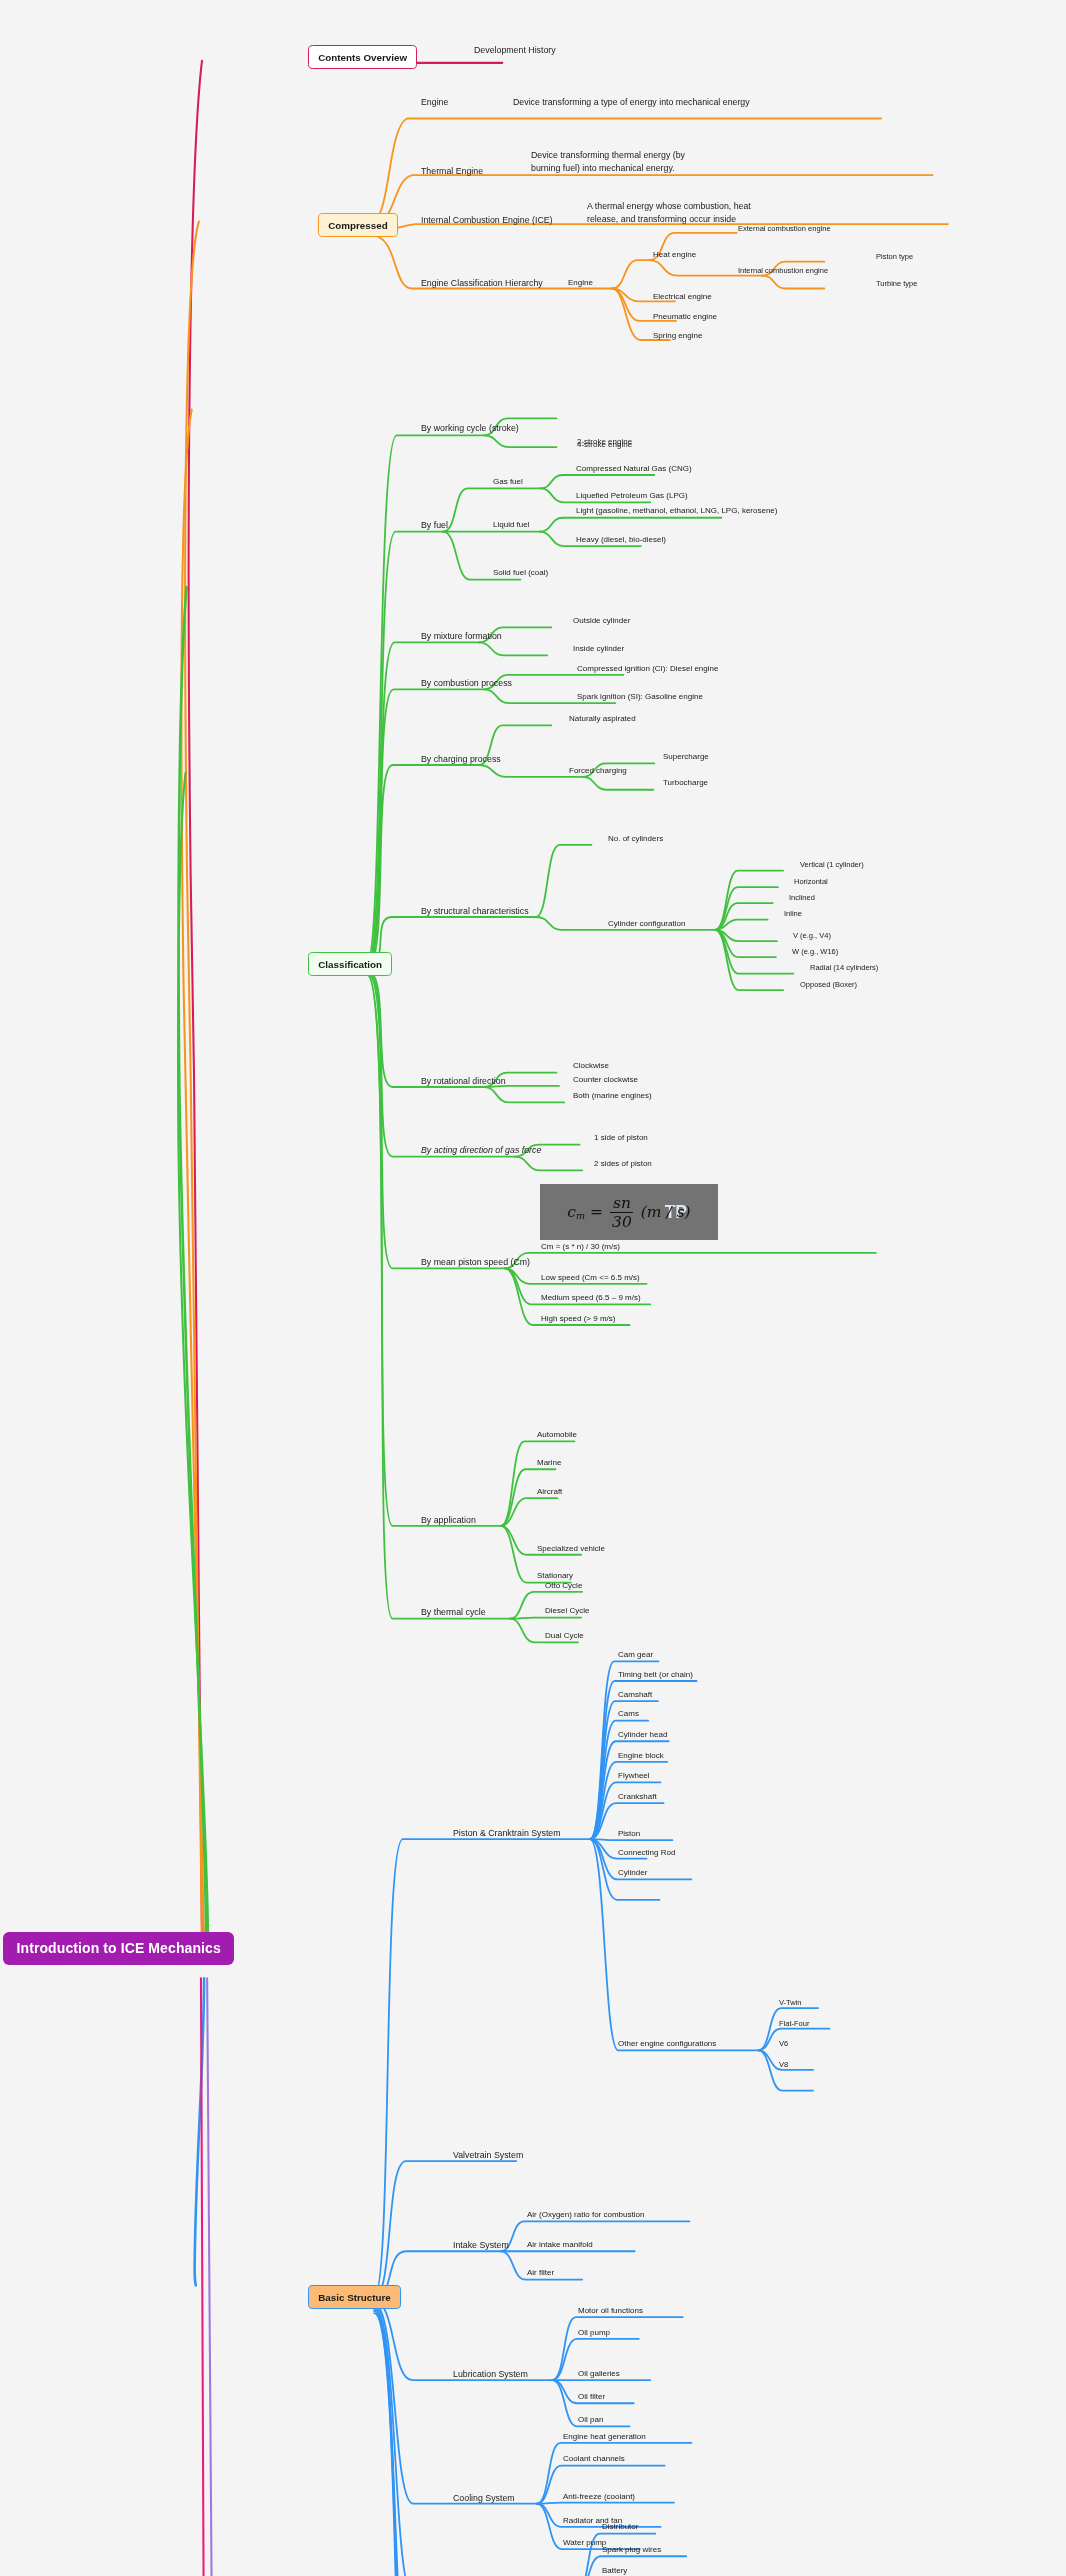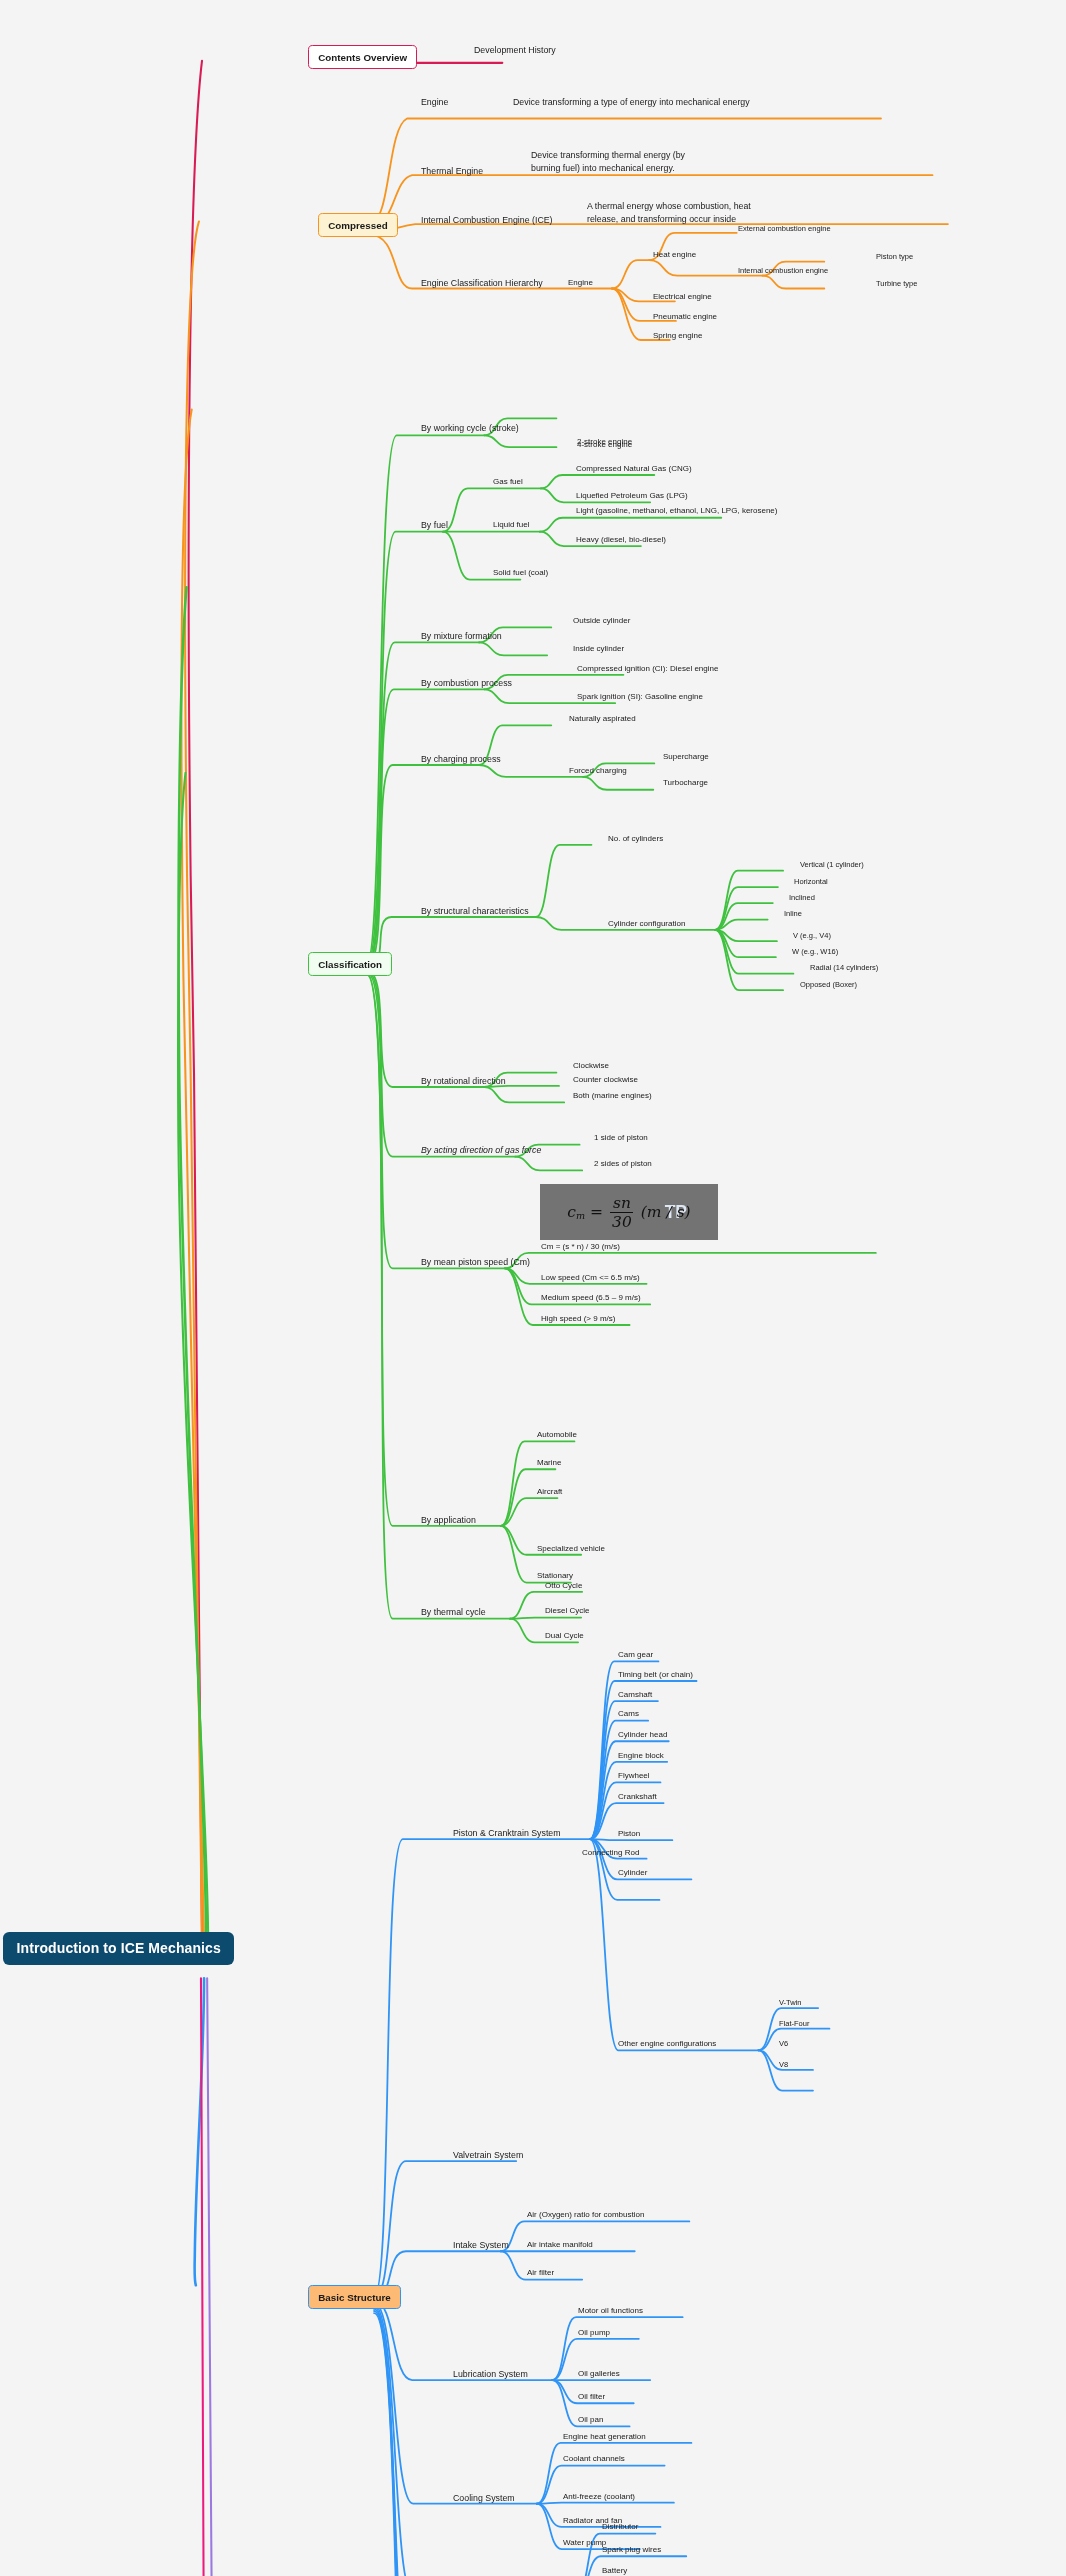--- a/index.html
+++ b/index.html
@@ -22,21 +22,21 @@
     pointer-events: none;
   }
   .node {
     position: absolute;
     white-space: nowrap;
     line-height: 1.35;
     color: #1a1a1a;
   }
   
   .root {
-    background: #0c4a6e;
+    background: #a21caf;
     color: #ffffff;
     font-weight: bold;
     font-size: 14px;
     padding: 7.2px 13.4px;
     border-radius: 6.2px;
     letter-spacing: 0.1px;
   }
   
   .l1 {
     font-weight: bold;
@@ -377,21 +377,21 @@
   <div class="node l2" style="left:453px; top:1828px;">Piston &amp; Cranktrain System</div>
   <div class="node l3" style="left:618px; top:1650px;">Cam gear</div>
   <div class="node l3" style="left:618px; top:1670px;">Timing belt (or chain)</div>
   <div class="node l3" style="left:618px; top:1690px;">Camshaft</div>
   <div class="node l3" style="left:618px; top:1709px;">Cams</div>
   <div class="node l3" style="left:618px; top:1730px;">Cylinder head</div>
   <div class="node l3" style="left:618px; top:1751px;">Engine block</div>
   <div class="node l3" style="left:618px; top:1771px;">Flywheel</div>
   <div class="node l3" style="left:618px; top:1792px;">Crankshaft</div>
   <div class="node l3" style="left:618px; top:1829px;">Piston</div>
-  <div class="node l3" style="left:582px; top:1848px;text-align:center;">Connecting Rod</div>
+  <div class="node l3" style="left:618px; top:1848px;text-align:center;">Connecting Rod</div>
   <div class="node l3" style="left:618px; top:1868px;">Cylinder</div>
   <div class="node l3" style="left:618px; top:2039px;">Other engine configurations</div>
   <div class="node l4" style="left:779px; top:1998px;">V-Twin</div>
   <div class="node l4" style="left:779px; top:2019px;">Flat-Four</div>
   <div class="node l4" style="left:779px; top:2039px;">V6</div>
   <div class="node l4" style="left:779px; top:2060px;">V8</div>
 
   <div class="node l2" style="left:453px; top:2150px;">Valvetrain System</div>
 
   <div class="node l2" style="left:453px; top:2240px;">Intake System</div>

